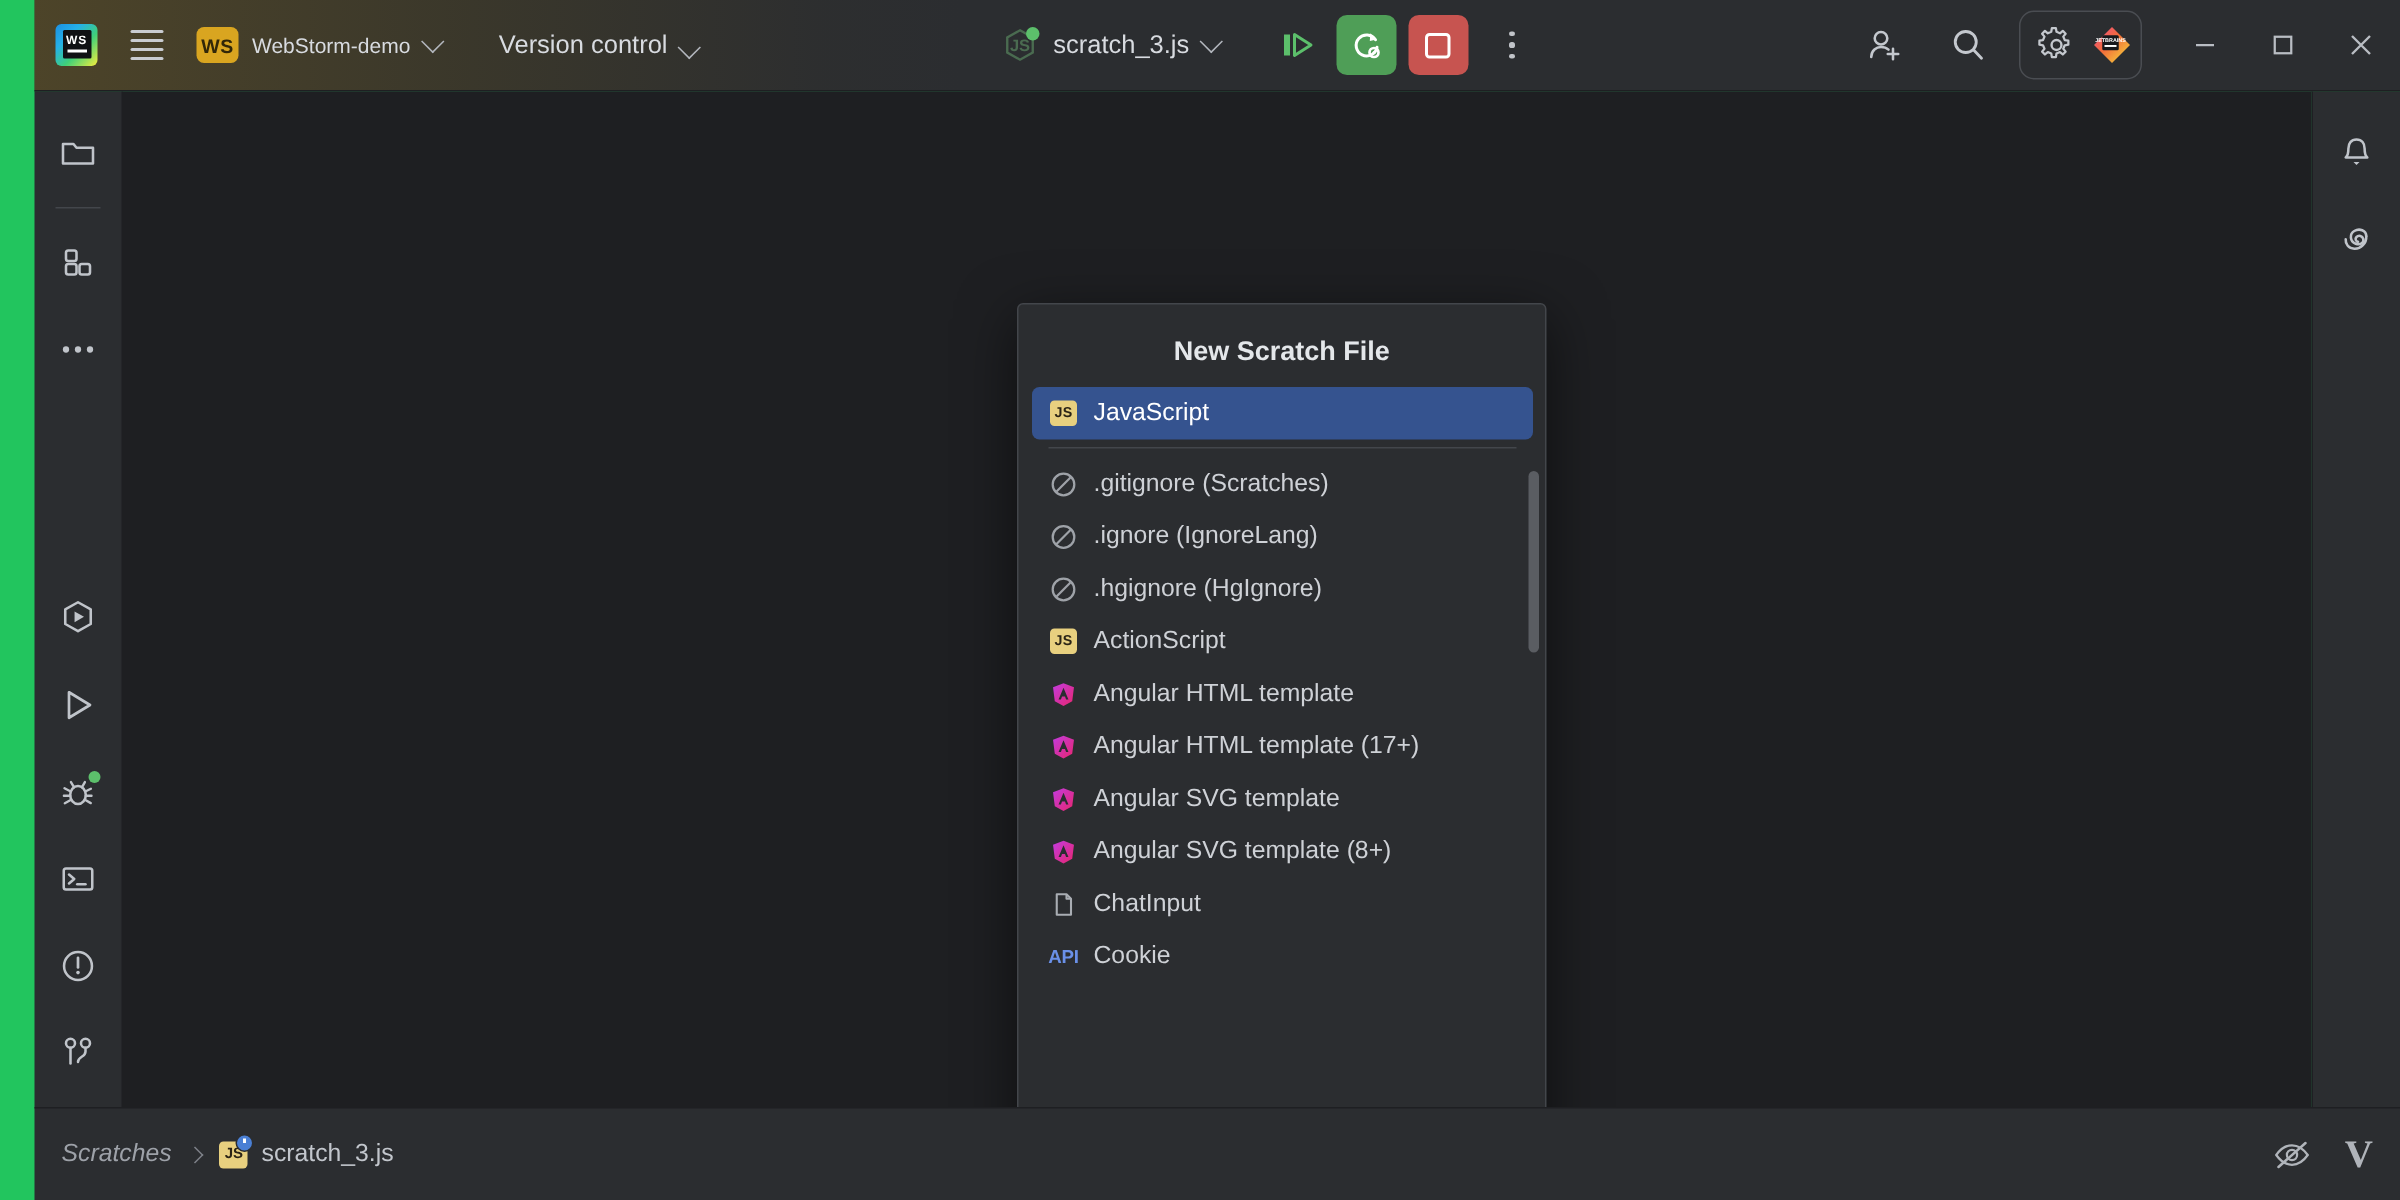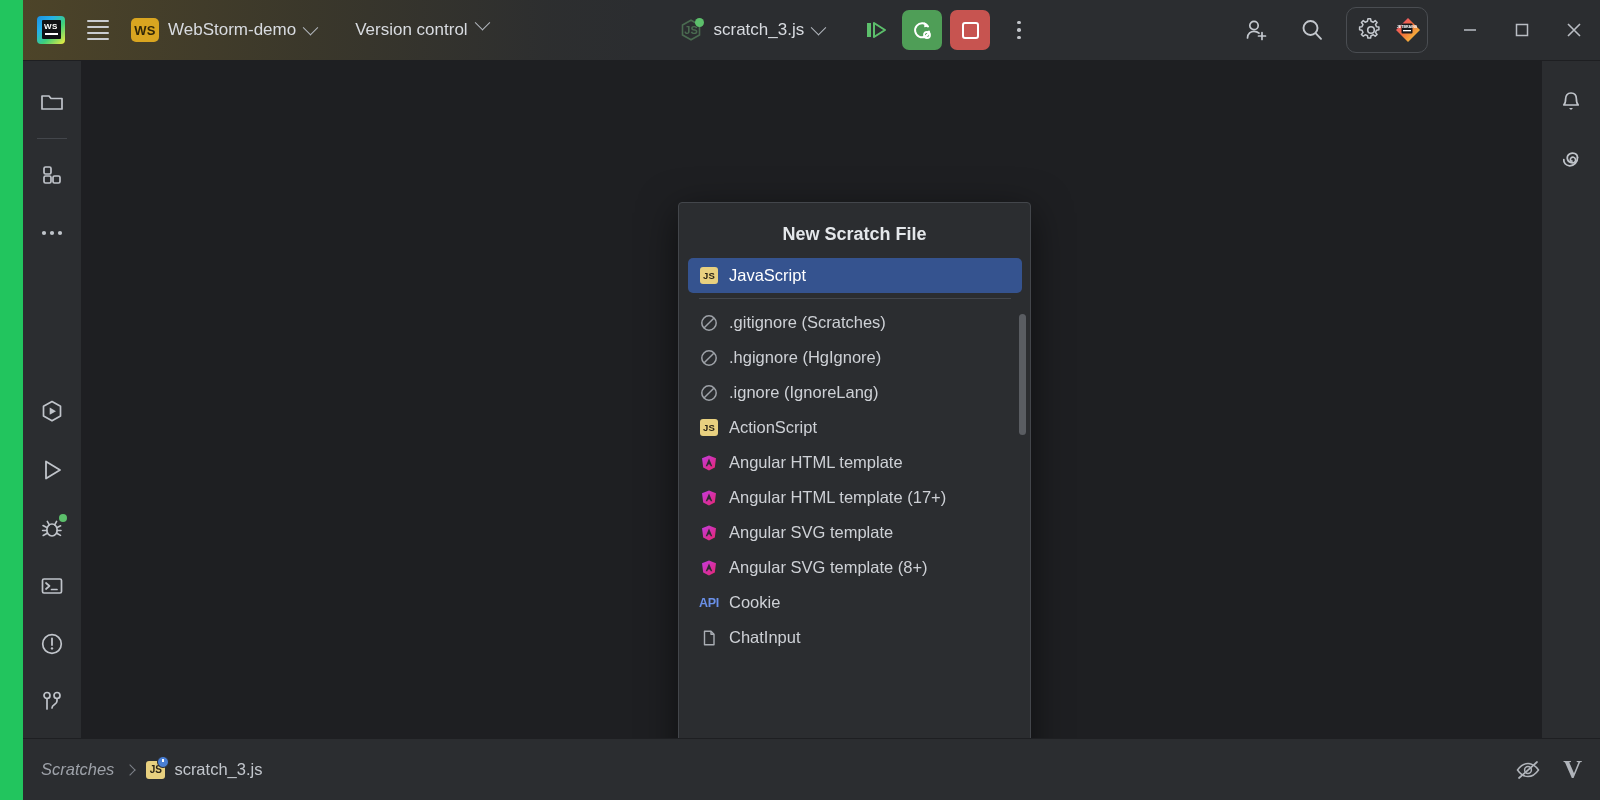--- a/index.html
+++ b/index.html
@@ -66,23 +66,23 @@
     display: flex; align-items: center; gap: 9px;
     padding: 4px 8px 4px 6px; border-radius: 6px; cursor: pointer;
     margin-right: 6px;
   }
   .proj-badge {
     width: 28px; height: 24px; border-radius: 5px;
     background: #d9a520; color: #312708;
     font-size: 13px; font-weight: bold; letter-spacing: .3px;
     display: flex; align-items: center; justify-content: center;
   }
-  .proj-name { color: #d8dbe0; font-size: 17px; }
+  .proj-name { color: #d8dbe0; font-size: 14px; }
   .vcs-chip {
-    display: flex; align-items: flex-start; gap: 9px;
+    display: flex; align-items: flex-end; gap: 9px;
     padding: 5px 9px; border-radius: 6px; cursor: pointer; margin-left: 16px;
   }
   .vcs-name { color: #d8dbe0; font-size: 17px; }
   .chev {
     width: 11px; height: 11px; border-right: 1.7px solid #b3b7be; border-bottom: 1.7px solid #b3b7be;
     transform: rotate(45deg) translate(-2px,-2px); flex: none;
   }
 
   .runcfg {
     display: flex; align-items: center; gap: 9px;
@@ -452,31 +452,31 @@
             <span class="lbl">.gitignore (Scratches)</span>
           </div>
 
           <div class="drow">
             <span class="ico">
               <svg width="18" height="18" viewBox="0 0 18 18">
                   <circle cx="9" cy="9" r="7.2" fill="none" stroke="#9ea2a8" stroke-width="1.5"></circle>
                   <path d="M4.2 13.8 L13.8 4.2" stroke="#9ea2a8" stroke-width="1.5"></path>
                 </svg>
             </span>
-            <span class="lbl">.hgignore (HgIgnore)</span>
+            <span class="lbl">.ignore (IgnoreLang)</span>
           </div>
 
           <div class="drow">
             <span class="ico">
               <svg width="18" height="18" viewBox="0 0 18 18">
                   <circle cx="9" cy="9" r="7.2" fill="none" stroke="#9ea2a8" stroke-width="1.5"></circle>
                   <path d="M4.2 13.8 L13.8 4.2" stroke="#9ea2a8" stroke-width="1.5"></path>
                 </svg>
             </span>
-            <span class="lbl">.ignore (IgnoreLang)</span>
+            <span class="lbl">.hgignore (HgIgnore)</span>
           </div>
 
           <div class="drow">
             <span class="ico">
                 <span class="ico-js">JS</span>
               </span>
             <span class="lbl">ActionScript</span>
           </div>
 
           <div class="drow">
@@ -520,33 +520,33 @@
               <svg width="18" height="18" viewBox="0 0 18 18">
                 <path d="M9 1.5 L16 4.2 L14.8 13.5 L9 16.6 L3.2 13.5 L2 4.2 Z" fill="url(#ng1)"></path>
                 <path d="M9 4.5 L12.3 12.3 H10.7 L10 10.4 H8 L7.3 12.3 H5.7 Z" fill="#2b2d30"></path>
               </svg>
             </span>
             <span class="lbl">Angular SVG template (8+)</span>
           </div>
 
           <div class="drow">
             <span class="ico">
+              <svg width="18" height="18" viewBox="0 0 18 18">
+                <path d="M4.5 2.2 H11 L14 5.2 V15.8 H4.5 Z" fill="none" stroke="#a9adb3" stroke-width="1.4" stroke-linejoin="round"></path>
+                <path d="M11 2.2 V5.2 H14" fill="none" stroke="#a9adb3" stroke-width="1.4" stroke-linejoin="round"></path>
+              </svg>
+            </span>
+            <span class="lbl">ChatInput</span>
+          </div>
+
+          <div class="drow">
+            <span class="ico">
                 <span class="ico-api">API</span>
               </span>
             <span class="lbl">Cookie</span>
-          </div>
-
-          <div class="drow">
-            <span class="ico">
-              <svg width="18" height="18" viewBox="0 0 18 18">
-                <path d="M4.5 2.2 H11 L14 5.2 V15.8 H4.5 Z" fill="none" stroke="#a9adb3" stroke-width="1.4" stroke-linejoin="round"></path>
-                <path d="M11 2.2 V5.2 H14" fill="none" stroke="#a9adb3" stroke-width="1.4" stroke-linejoin="round"></path>
-              </svg>
-            </span>
-            <span class="lbl">ChatInput</span>
           </div>
 
           <div class="scrollbar">
             <div class="scroll-thumb"></div>
           </div>
         </div>
       </div>
     </div>
 
     <div class="right-rail">

